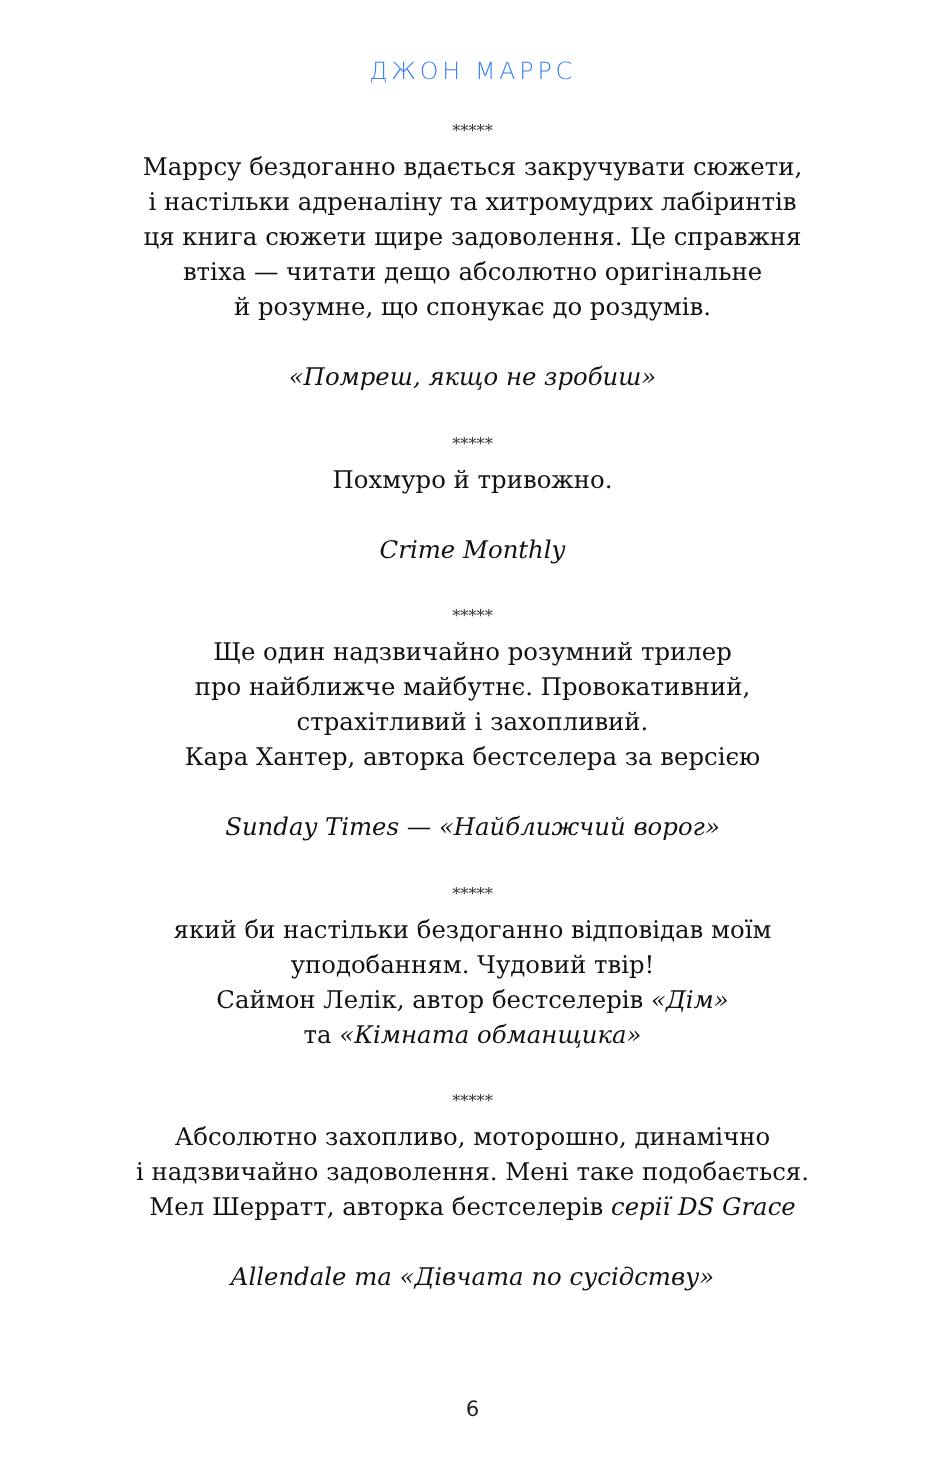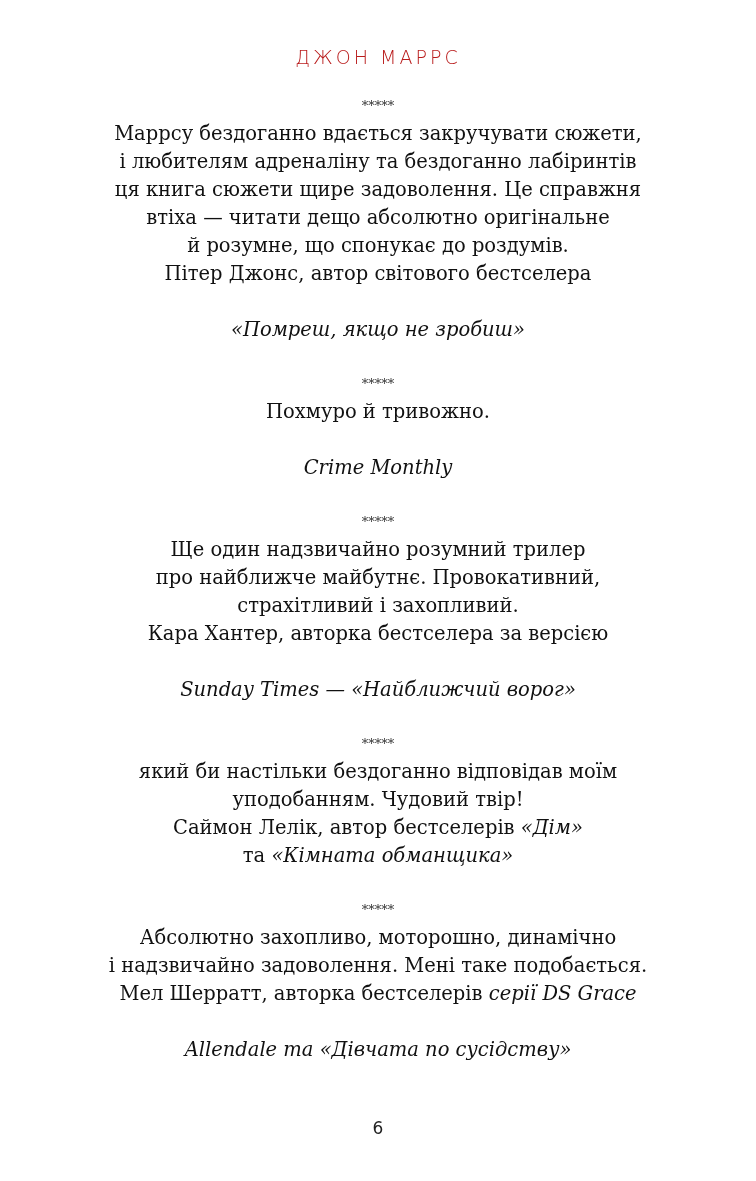--- a/index.html
+++ b/index.html
@@ -1,19 +1,19 @@
 <!DOCTYPE html>
 <html><head>
   <meta charset="utf-8">
   <style>
     html, body { margin:0; padding:0; background:#ffffff; }
     body { width:756px; height:1181px; position:relative; overflow:hidden; color:#1a1a1a; }
     .header {
       position:absolute; top:46px; left:0; width:756px; text-align:center;
-      font-family:"DejaVu Sans", sans-serif; font-size:19px; letter-spacing:3px; color:#b91c1c; font-weight:300;
+      font-family:"DejaVu Sans", sans-serif; font-size:19px; letter-spacing:3px; color:#3b82f6; font-weight:300;
     }
     .content {
       position:absolute; top:92px; left:0; width:756px; text-align:center;
       font-family:"DejaVu Serif", serif; font-size:19.5px; line-height:28px; color:#111;
     }
     .stars { font-size:13px; line-height:28px; letter-spacing:0; color:#333; }
     .block { margin-bottom:26px; }
     .line { display:block; white-space:nowrap; }
     .it { font-style:italic;margin-top:28px; }
     .pageno {
@@ -24,25 +24,24 @@
 </head>
 <body>
 
 <div class="header">ДЖОН МАРРС</div>
 
 <div class="content">
 
   <div class="block">
     <span class="line stars">*****</span>
     <span class="line">Маррсу бездоганно вдається закручувати сюжети,</span>
-    <span class="line">і любителям адреналіну та бездоганно лабіринтів</span>
+    <span class="line">і настільки адреналіну та хитромудрих лабіринтів</span>
     <span class="line">ця книга сюжети щире задоволення. Це справжня</span>
     <span class="line">втіха — читати дещо абсолютно оригінальне</span>
     <span class="line">й розумне, що спонукає до роздумів.</span>
-    <span class="line">Пітер Джонс, автор світового бестселера</span>
     <span class="line it">«Помреш, якщо не зробиш»</span>
   </div>
 
   <div class="block">
     <span class="line stars">*****</span>
     <span class="line">Похмуро й тривожно.</span>
     <span class="line it">Crime Monthly</span>
   </div>
 
   <div class="block">

